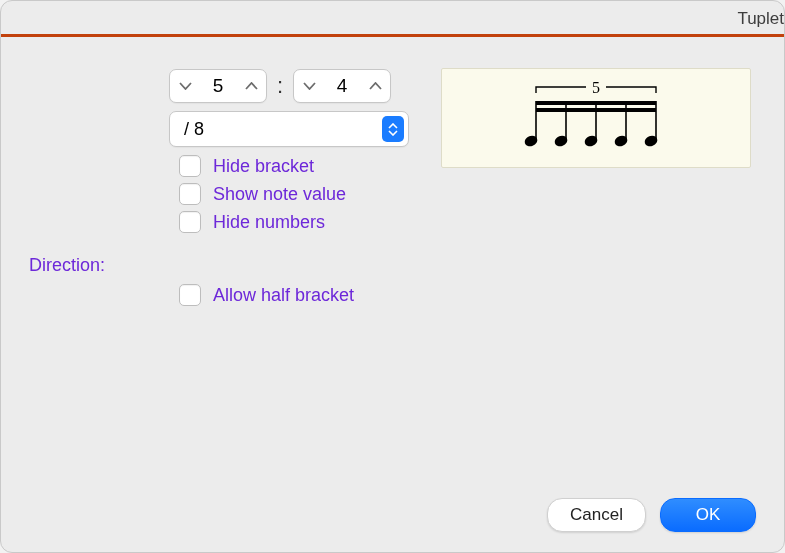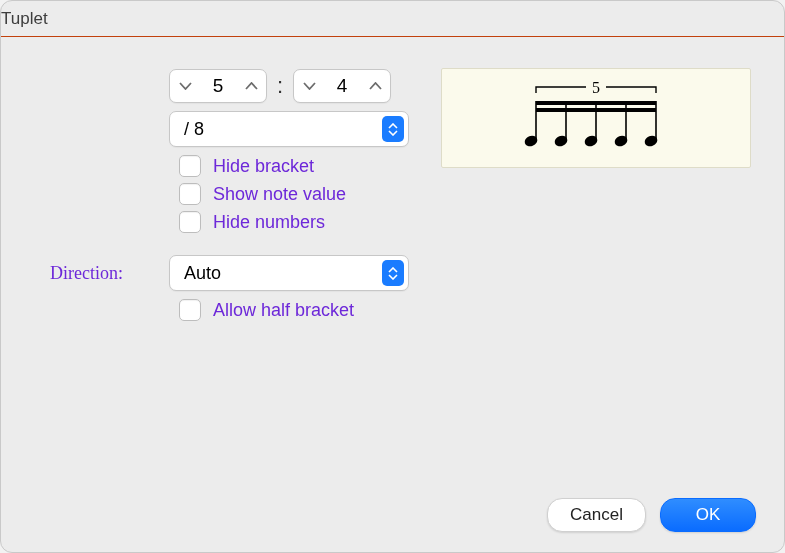--- a/index.html
+++ b/index.html
@@ -18,40 +18,39 @@
     height: 553px;
     background: #ececec;
     border: 1px solid #c9c9c9;
     border-radius: 12px;
     position: relative;
     overflow: hidden;
   }
   .titlebar {
     height: 36px;
     line-height: 36px;
-    text-align: left;
+    text-align: right;
     font-size: 17px;
     color: #3d3d3d;
-    border-bottom: 1px solid #c2410c;
+    border-bottom: 3px solid #c2410c;
   }
   .content {
     padding: 32px 28px 0 28px;
   }
   .row {
     display: flex;
     align-items: center;
     margin-bottom: 8px;
   }
   .label-col {
     width: 140px;
-    text-align: center;
+    text-align: left;
     padding-right: 25px;
     font-size: 18px;
     color: #222;
-    font-family: Liberation Serif, serif;
   }
   .ctrl-col {
     display: flex;
     align-items: center;
     gap: 6px;
   }
   
   .stepper {
     display: flex;
     align-items: center;
@@ -240,33 +239,20 @@
     </div>
     <div class="check-row">
       <div class="checkbox"></div>
       <span class="check-label">Hide numbers</span>
     </div>
 
     <div class="spacer"></div>
 
     <div class="row">
       <div class="label-col direction-label">Direction:</div>
-      <div class="ctrl-col">
-        <div class="select">
-          <span>Auto</span>
-          <span class="arrows">
-            <svg width="10" height="6" viewBox="0 0 10 6">
-                <path d="M1 5 L5 1 L9 5" fill="none" stroke="#fff" stroke-width="1.6"></path>
-              </svg>
-            <svg width="10" height="6" viewBox="0 0 10 6">
-                <path d="M1 1 L5 5 L9 1" fill="none" stroke="#fff" stroke-width="1.6"></path>
-              </svg>
-          </span>
-        </div>
-      </div>
     </div>
 
     <div class="check-row">
       <div class="checkbox"></div>
       <span class="check-label">Allow half bracket</span>
     </div>
 
   </div>
 
   <div class="preview">

